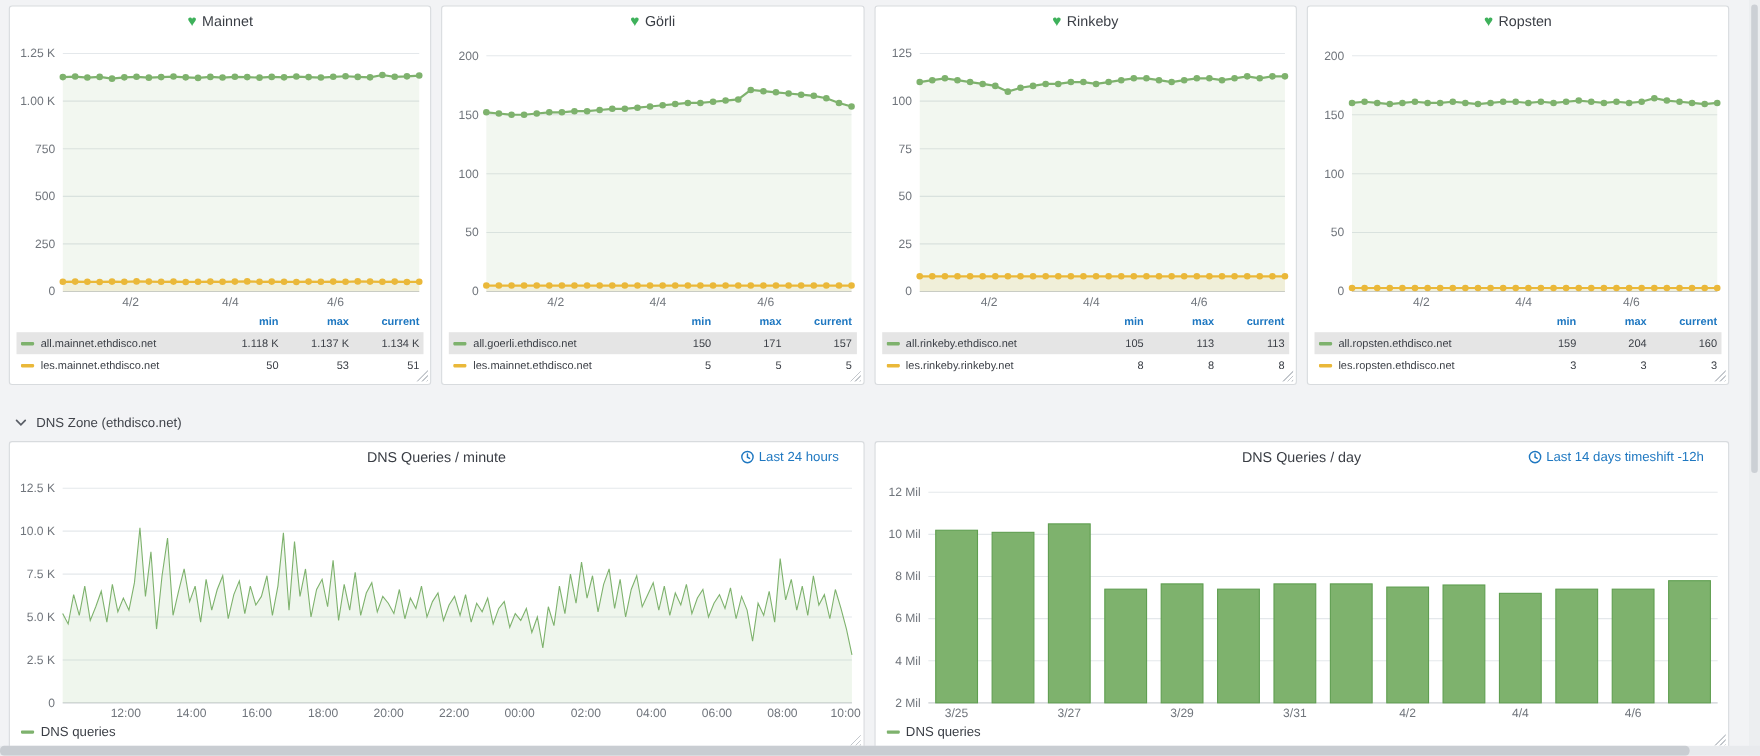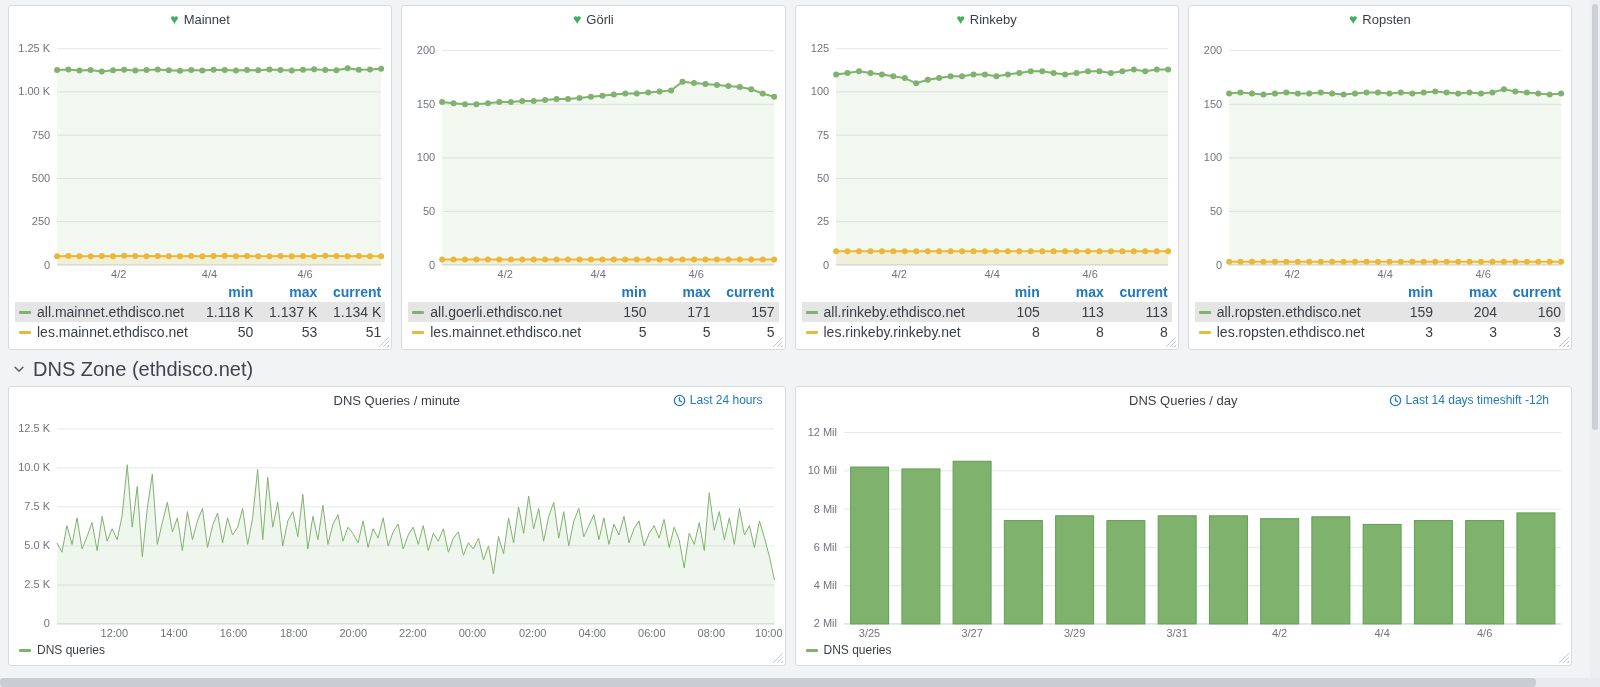--- a/index.html
+++ b/index.html
@@ -22,35 +22,35 @@
   }
   .network-panel { height:345px; }
   .dns-panel { height:280px; }
   .panel-header { height:26px; display:flex; align-items:center; justify-content:center; position:relative; }
   .panel-title { font-size:13px; font-weight:500; color:#3a3e45; cursor:pointer; display:flex; align-items:center; gap:5px; }
   .heart-icon { color:#3eb15b; font-size:14px; line-height:1; }
   .chart { display:block; width:100%; }
   .network-chart { height:250px; }
   .dns-chart { height:228px; }
   svg text.tick { font-family:"Liberation Sans", sans-serif; font-size:11px; fill:#70757c; }
-  .legend { padding:0 6px 4px 6px; font-size:14px; color:#3a3e45; }
+  .legend { padding:0 6px 4px 6px; font-size:10px; color:#3a3e45; }
   .legend-row { display:flex; align-items:center; height:20px; padding:0 4px; }
   .legend-row.striped { background:#e5e5e5; }
   .legend-head .legend-col { color:#1f78c1; font-weight:700; }
   .legend-name { flex:1; display:flex; align-items:center; gap:6px; cursor:pointer; min-width:0; white-space:nowrap; overflow:hidden; }
   .legend-col { width:64px; text-align:right; flex:none; }
   .swatch { display:inline-block; width:12px; height:3px; border-radius:1px; flex:none; }
   .swatch.green { background:#7eb26d; }
   .swatch.orange { background:#eab839; }
   .time-badge { position:absolute; right:22px; top:0; height:26px; display:flex; align-items:center; gap:4px; color:#1f78c1; font-size:12px; cursor:pointer; }
   .clock-icon { flex:none; }
   .section-header {
     display:flex; align-items:center; gap:7px;
-    height:30px; margin:4px 0 2px; padding-left:4px;
-    color:#41444b; font-size:20px; font-weight:500; cursor:pointer;
+    height:30px; margin:19px 0 2px; padding-left:4px;
+    color:#41444b; font-size:12px; font-weight:500; cursor:pointer;
   }
   .dns-legend { padding:2px 22px 0 10px; font-size:12px; color:#3a3e45; display:flex; }
   .resize-handle {
     position:absolute; right:2px; bottom:2px; width:11px; height:11px; cursor:nwse-resize;
     background:repeating-linear-gradient(135deg, transparent 0 2px, #c3c7cc 2px 3px);
     clip-path:polygon(100% 0, 100% 100%, 0 100%);
   }
   .vscrollbar { position:absolute; top:0; right:0; width:10px; height:100%; background:#eceef0; }
   .vthumb { position:absolute; top:4px; right:2px; width:6px; height:62%; background:#ccd0d5; border-radius:3px; }
   .hscrollbar { position:absolute; left:0; bottom:0; width:100%; height:9px; background:#e8eaed; }

